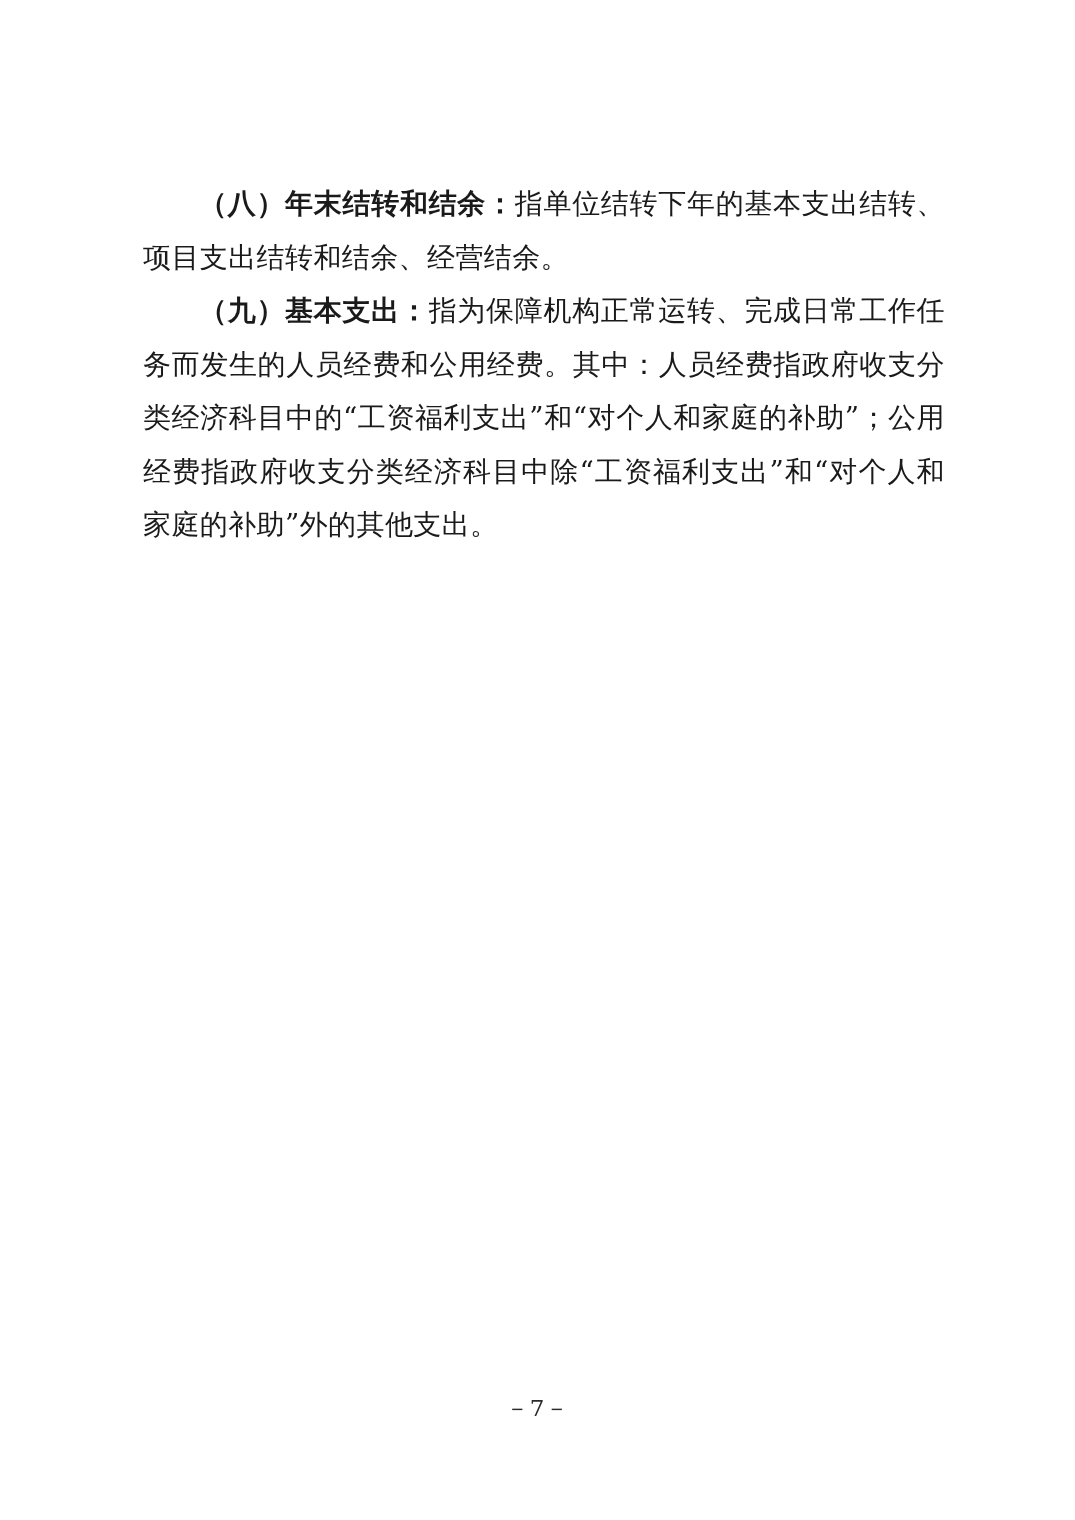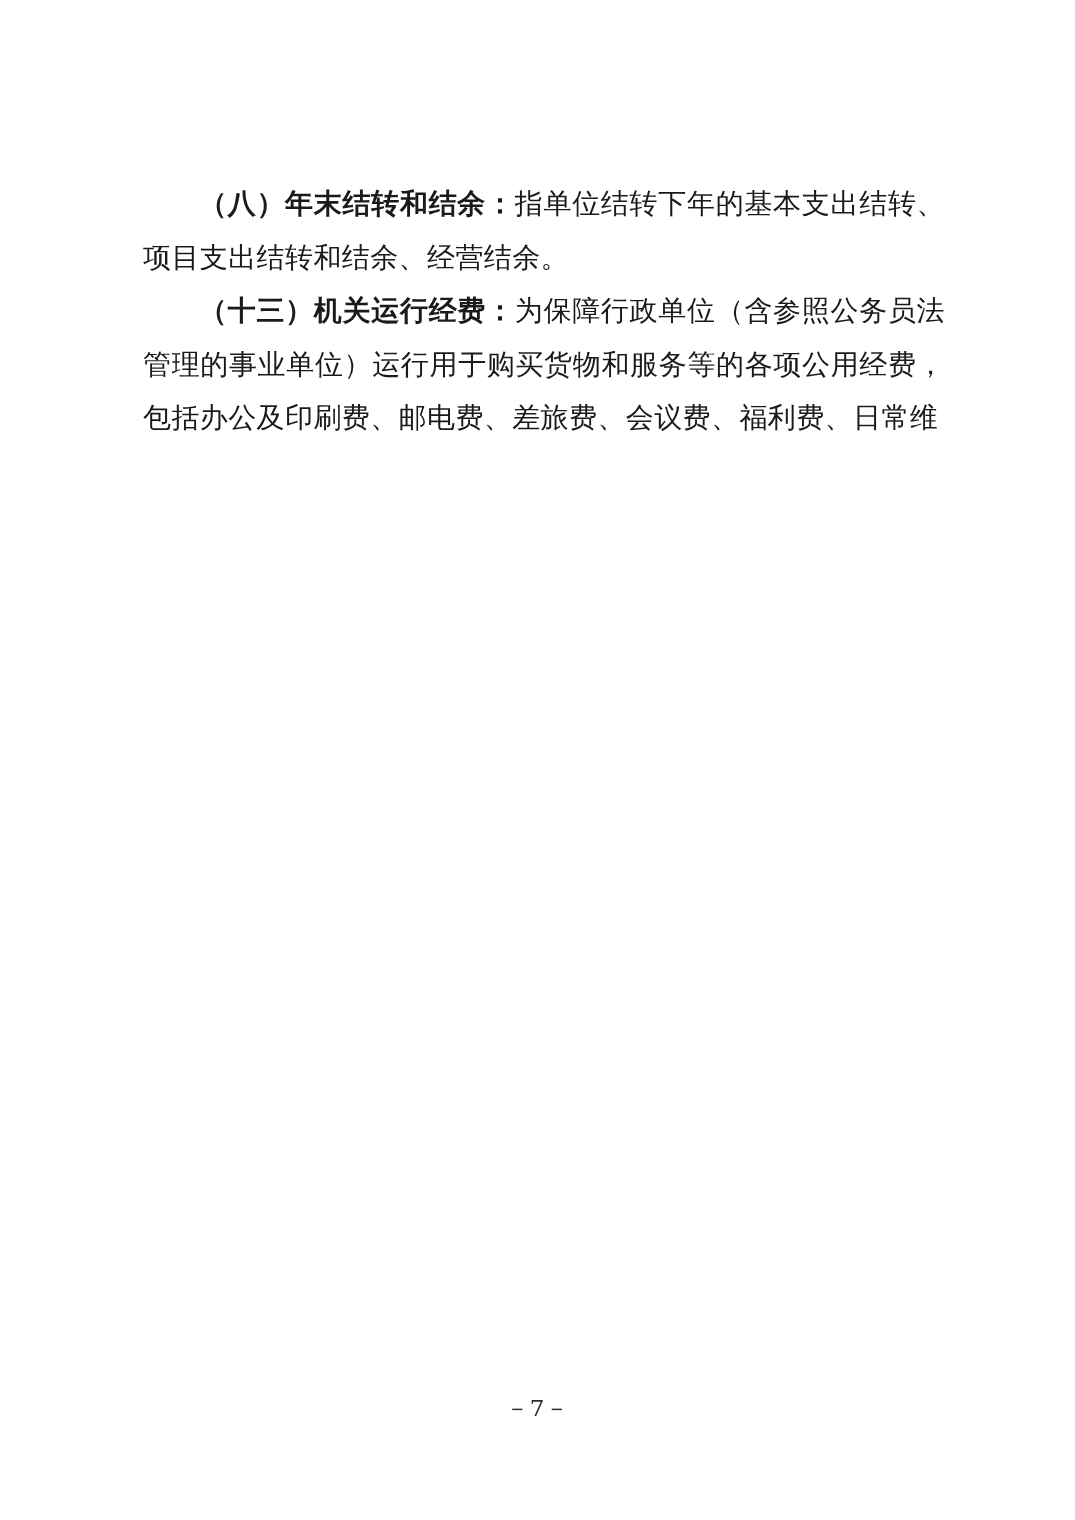--- a/index.html
+++ b/index.html
@@ -48,22 +48,22 @@
   }
 </style>
 </head>
 <body>
 
 <div class="page">
   <div class="content">
 
     <p class="para"><span class="term-label">（八）年末结转和结余：</span><span class="term-text">指单位结转下年的基本支出结转、项目支出结转和结余、经营结余。</span></p>
 
+    <p class="para"><span class="term-label">（九）基本支出：</span><span class="term-text">指为保障机构正常运转、完成日常工作任务而发生的人员经费和公用经费。其中：人员经费指政府收支分类经济科目中的“工资福利支出”和“对个人和家庭的补助”；公用经费指政府收支分类经济科目中除“工资福利支出”和“对个人和家庭的补助”外的其他支出。</span></p>
 
 
 
 
-    <p class="para"><span class="term-label">（十三）机关运行经费：</span><span class="term-text">为保障行政单位（含参照公务员法管理的事业单位）运行用于购买货物和服务等的各项公用经费，包括办公及印刷费、邮电费、差旅费、会议费、福利费、日常维</span></p>
 
   </div>
 
   <div class="page-number">－7－</div>
 </div>
 
 </body></html>

